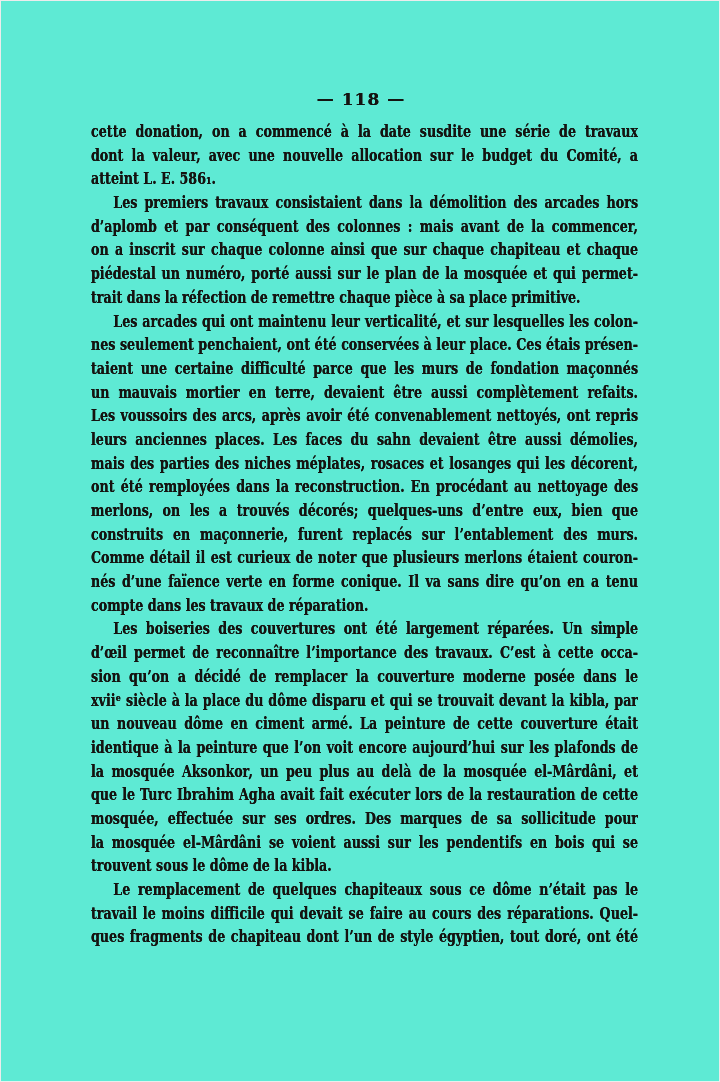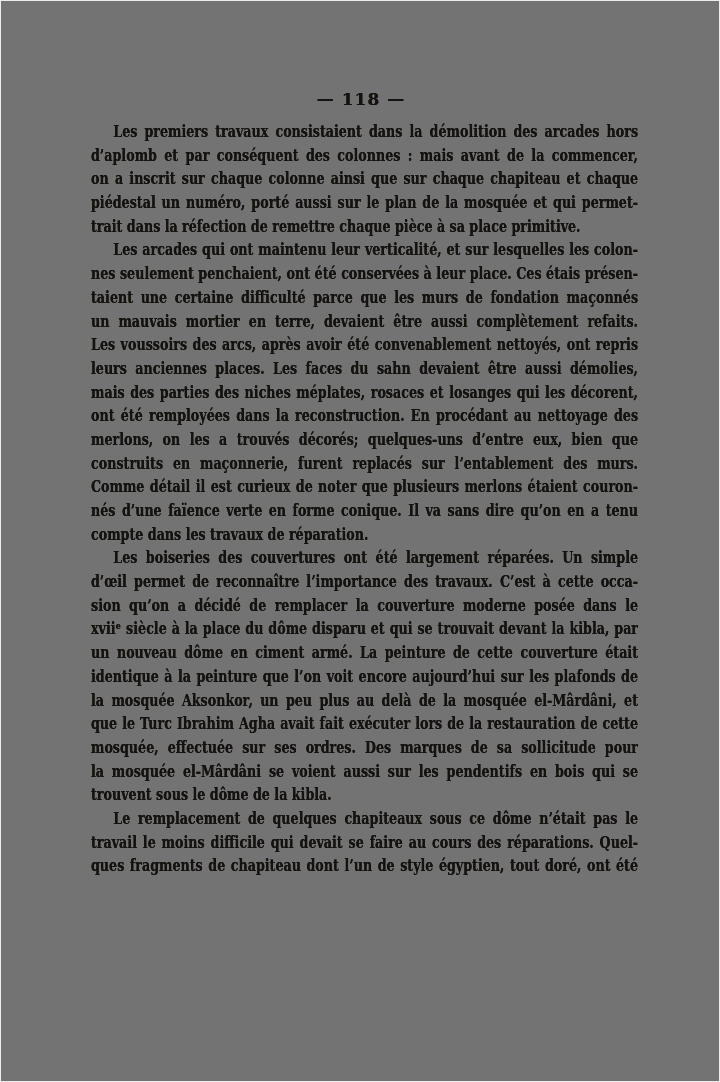--- a/index.html
+++ b/index.html
@@ -4,21 +4,21 @@
 <style>
   html, body {
     margin: 0;
     padding: 0;
     background: #ffffff;
   }
   .page {
     position: relative;
     width: 720px;
     height: 1082px;
-    background: #737373;
+    background: #5eead4;
     box-sizing: border-box;
     border: 1px solid #ececec;
     font-family: "DejaVu Serif", "Liberation Serif", serif;
     color: #151310;
     overflow: hidden;
   }
   .page-number {
     position: absolute;
     top: 87px;
     left: 0;
@@ -62,20 +62,25 @@
     text-align-last: left;
   }
 </style>
 </head>
 <body>
 
 <div class="page">
   <div class="page-number">— 118 —</div>
   <div class="page-body">
       <div class="paragraph">
+        <div class="line">cette donation, on a commencé à la date susdite une série de travaux</div>
+        <div class="line">dont la valeur, avec une nouvelle allocation sur le budget du Comité, a</div>
+        <div class="line para-end">atteint L. E. 586₁.</div>
+      </div>
+      <div class="paragraph">
         <div class="line indent">Les premiers travaux consistaient dans la démolition des arcades hors</div>
         <div class="line">d’aplomb et par conséquent des colonnes : mais avant de la commencer,</div>
         <div class="line">on a inscrit sur chaque colonne ainsi que sur chaque chapiteau et chaque</div>
         <div class="line">piédestal un numéro, porté aussi sur le plan de la mosquée et qui permet-</div>
         <div class="line para-end">trait dans la réfection de remettre chaque pièce à sa place primitive.</div>
       </div>
       <div class="paragraph">
         <div class="line indent">Les arcades qui ont maintenu leur verticalité, et sur lesquelles les colon-</div>
         <div class="line">nes seulement penchaient, ont été conservées à leur place. Ces étais présen-</div>
         <div class="line">taient une certaine difficulté parce que les murs de fondation maçonnés avec</div>

